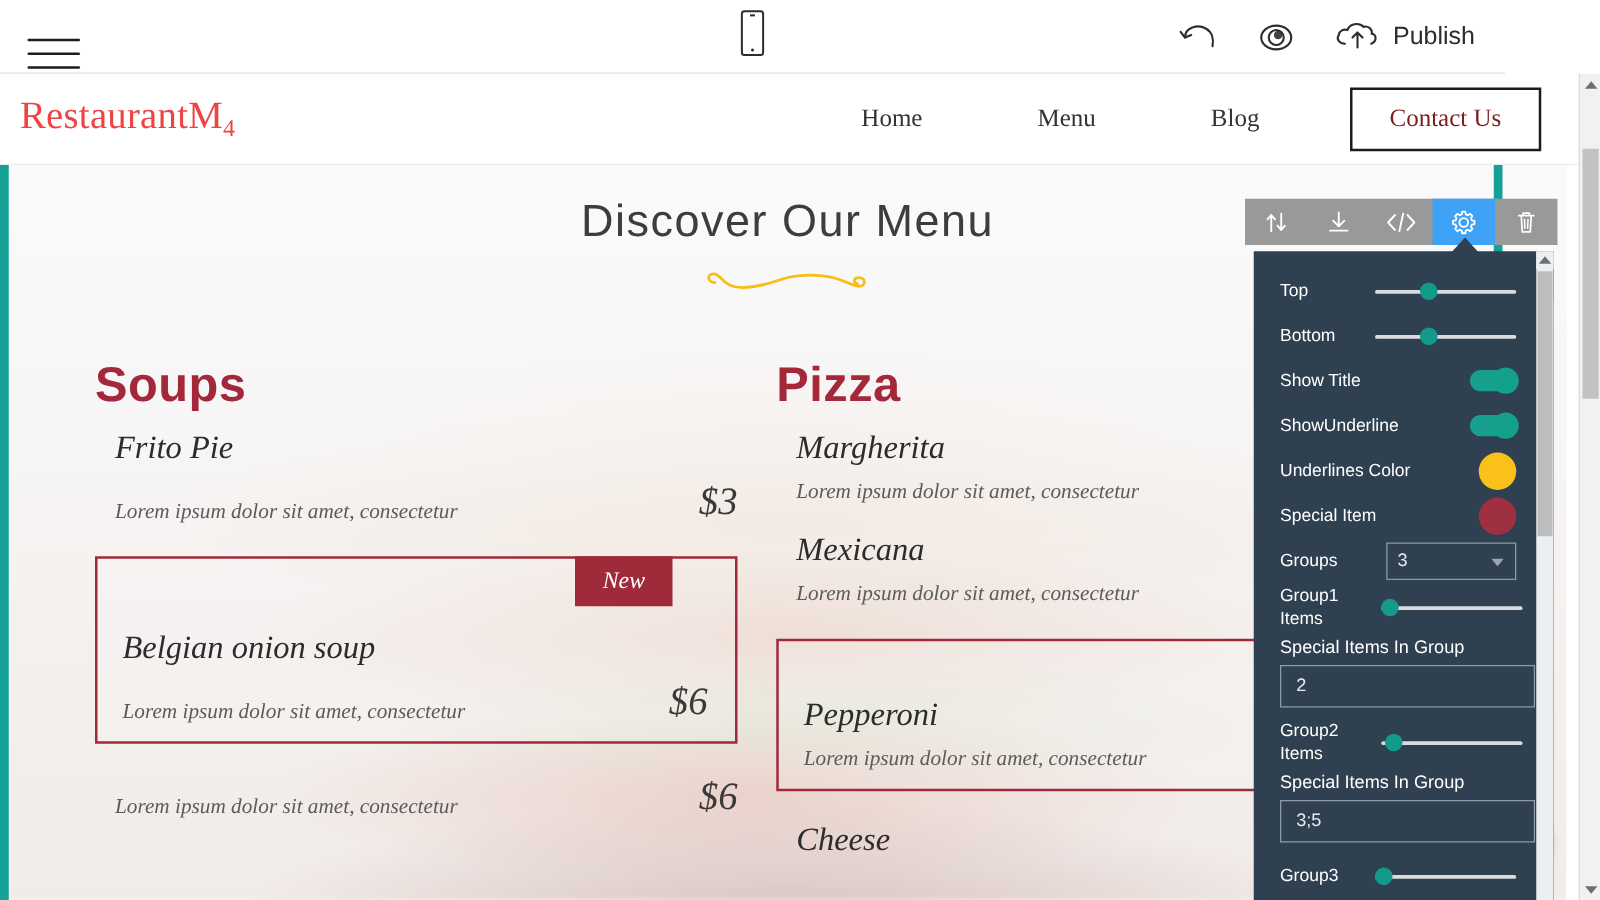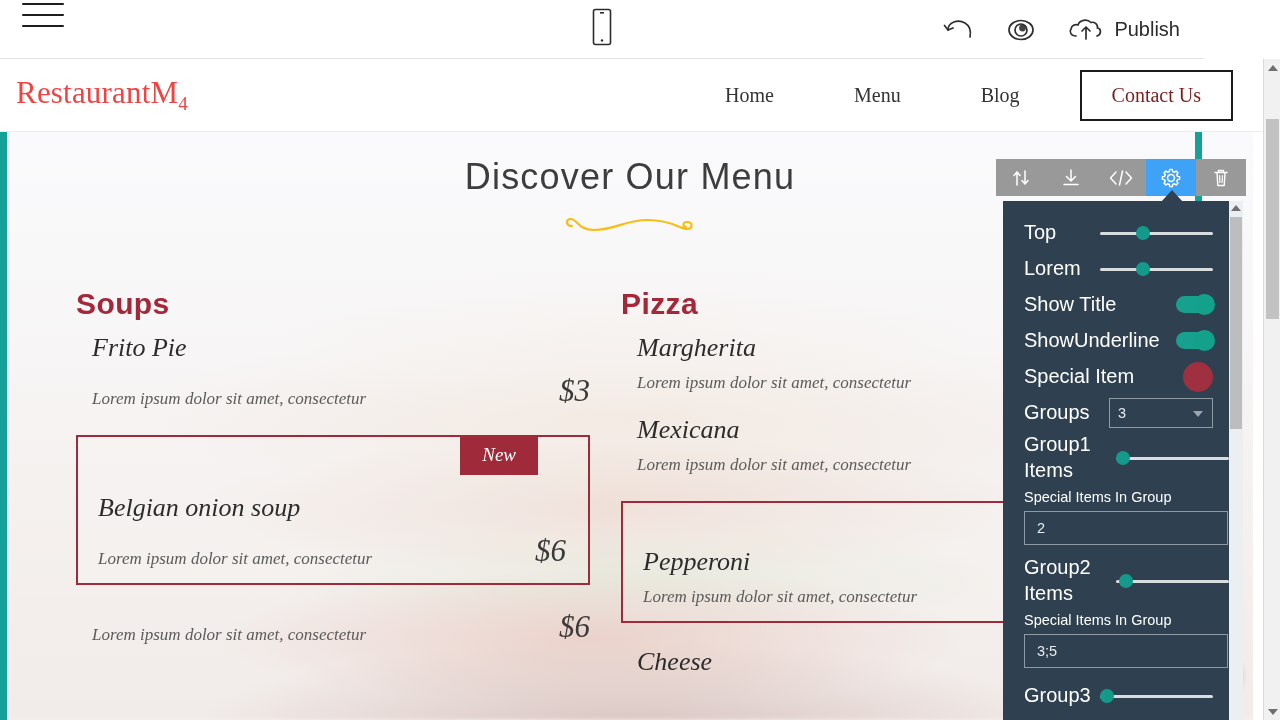--- a/index.html
+++ b/index.html
@@ -10,21 +10,21 @@
     font-family: "Liberation Sans", sans-serif;
     background: #ffffff;
   }
 
   
   .app-bar {
     position: absolute; top: 0; left: 0;
     width: 1204px; height: 59px;
     background: #ffffff;
     border-bottom: 1px solid #e2e2e2;
-    display: flex; align-items: flex-start;
+    display: flex; align-items: flex-end;
     z-index: 60;
   }
   .hamburger {
     margin-left: 22px; width: 42px; height: 30px;
     display: flex; flex-direction: column; justify-content: space-between;
     padding: 3px 0; cursor: pointer;
   }
   .hamburger span { display: block; height: 2px; background: #1d1d1d; border-radius: 1px; }
 
   .device-icon {
@@ -60,21 +60,21 @@
     border-bottom: 1px solid #ececec;
   }
   .brand {
     margin-left: 16px;
     font-family: "Liberation Serif", serif;
     font-size: 31px; color: #ef4444; letter-spacing: .2px;
   }
   .brand sub { font-size: .62em; }
   .site-nav {
     position: absolute; right: 30px; top: 0; height: 73px;
-    display: flex; align-items: center; gap: 0;
+    display: flex; align-items: center; gap: 12px;
   }
   .nav-link {
     font-family: "Liberation Serif", serif;
     font-size: 20px; color: #333; text-decoration: none;
     padding: 0 40px; cursor: pointer;
   }
   .nav-cta {
     font-family: "Liberation Serif", serif;
     font-size: 20px; color: #7f1d1d;
     border: 2px solid #1b1b1b;
@@ -128,21 +128,21 @@
     position: absolute; top: 155px; left: 0; width: 1246px;
     display: flex;
   }
   .col { width: 583px; }
   .col.left { padding-left: 69px; }
   .col.right { padding-left: 31px; }
 
   .group-title {
     font-family: "Liberation Sans", sans-serif;
     font-weight: bold;
-    font-size: 30px; color: #a3283a; letter-spacing: .4px;
+    font-size: 39px; color: #a3283a; letter-spacing: .4px;
     margin-bottom: 6px;
   }
   .item { position: relative; padding: 6px 0 16px 16px; font-style: italic; }
   .item-name {
     font-family: "Liberation Serif", serif;
     font-size: 26px; color: #2c2c2c; margin-bottom: 10px;
   }
   .item-row { display: flex; align-items: flex-end; justify-content: space-between; }
   .item-desc {
     font-family: "Liberation Serif", serif;
@@ -203,21 +203,21 @@
     position: absolute; top: 0; left: 0;
     width: 226px; height: 562px;
     padding: 14px 16px 10px 21px;
   }
   .prow {
     display: flex; align-items: center; justify-content: space-between;
     min-height: 35px; margin-bottom: 1px;
   }
   .prow.stack { display: block; }
   .plabel {
-    color: #fff; font-size: 20px;
+    color: #fff; font-size: 14px;
     font-family: "Liberation Sans", sans-serif;
     line-height: 1.28;
   }
   .plabel.wide { max-width: 92px; }
 
   .slider { position: relative; width: 113px; height: 14px; }
   .slider .track {
     position: absolute; top: 6px; left: 0; width: 113px; height: 3px;
     background: #d9dde0; border-radius: 2px;
   }
@@ -519,41 +519,45 @@
 
       <div class="prow">
         <div class="plabel">Top</div>
         <div class="slider">
           <div class="track"></div>
           <div class="knob" style="left:36px"></div>
         </div>
       </div>
 
       <div class="prow">
-        <div class="plabel">Lorem</div>
+        <div class="plabel">Bottom</div>
         <div class="slider">
           <div class="track"></div>
           <div class="knob" style="left:36px"></div>
         </div>
       </div>
 
       <div class="prow">
         <div class="plabel">Show Title</div>
         <div class="toggle">
           <div class="knob"></div>
         </div>
       </div>
 
       <div class="prow">
         <div class="plabel">ShowUnderline</div>
         <div class="toggle">
           <div class="knob"></div>
         </div>
       </div>
 
+      <div class="prow">
+        <div class="plabel">Underlines Color</div>
+        <div class="swatch" style="background:#f9c119"></div>
+      </div>
 
       <div class="prow">
         <div class="plabel">Special Item</div>
         <div class="swatch" style="background:#9e3040"></div>
       </div>
 
       <div class="prow">
         <div class="plabel">Groups</div>
         <div class="pselect">
           <span>3</span>

